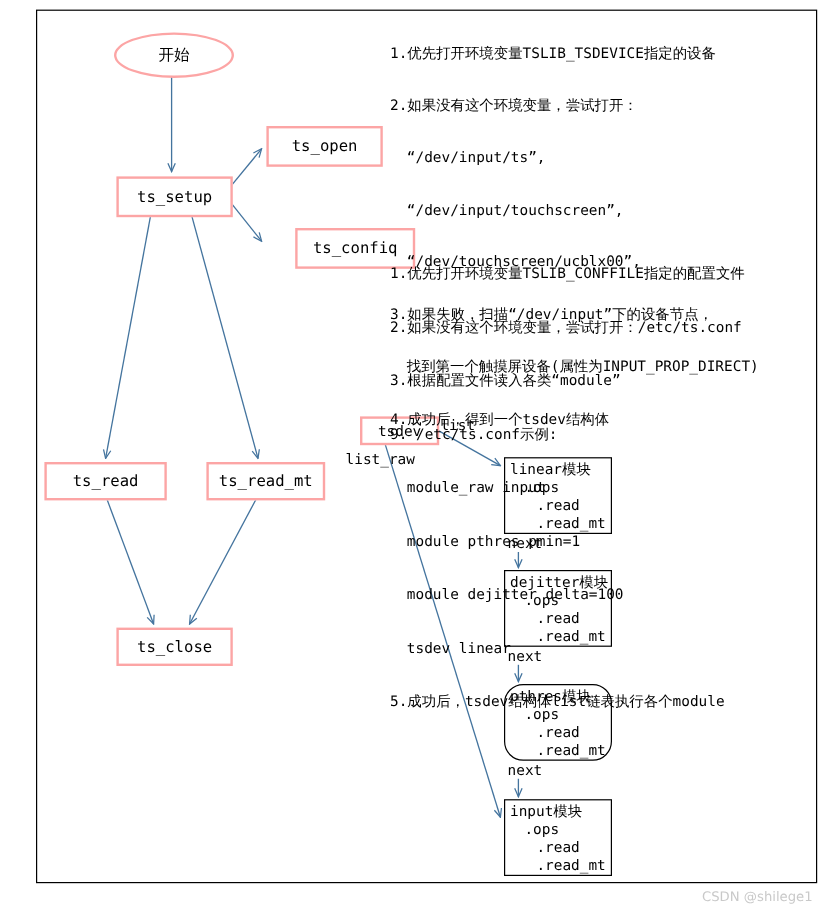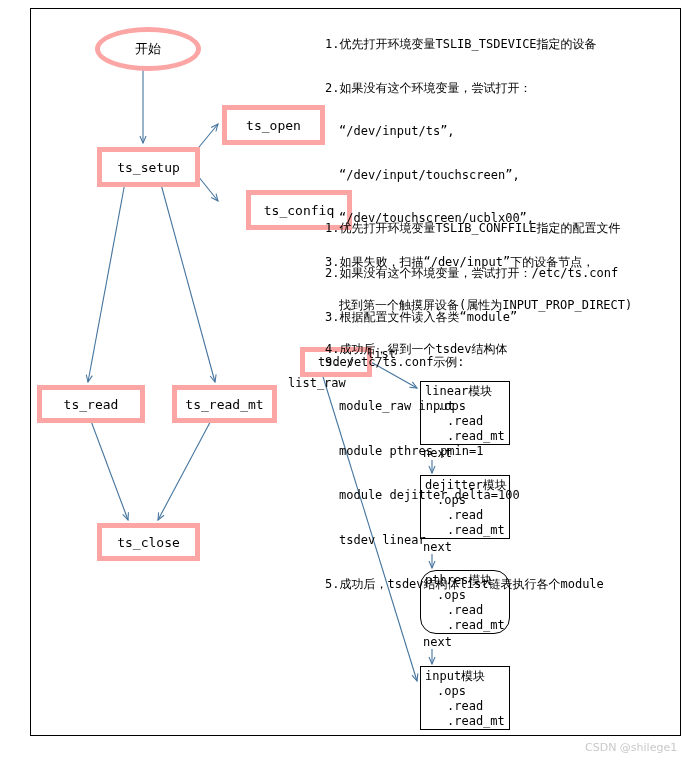--- a/index.html
+++ b/index.html
@@ -2,21 +2,21 @@
 <html><head>
 <meta charset="utf-8">
 <style>
   html,body{margin:0;padding:0;background:#ffffff;}
   .canvas{position:relative;width:687px;height:761px;background:#ffffff;overflow:hidden;
           font-family:"DejaVu Sans Mono", monospace;color:#000;}
   .frame{position:absolute;left:30px;top:8px;width:649px;height:726px;border:1px solid #000;}
   .connectors{position:absolute;left:0;top:0;width:687px;height:761px;pointer-events:none;}
   .connectors line{stroke:#44749e;stroke-width:1.1;fill:none;}
 
-  .node{position:absolute;border:5px solid #fca5a5;background:#fff;display:flex;
+  .node{position:absolute;border:2px solid #fca5a5;background:#fff;display:flex;
         align-items:center;justify-content:center;font-size:13px;}
   .ellipse{border-radius:50%;font-size:13px;}
 
   .node-start   {left:95px;top:27px;width:96px;height:34px;}
   .node-setup   {left:97px;top:147px;width:93px;height:30px;}
   .node-open    {left:222px;top:105px;width:93px;height:30px;}
   .node-confiq  {left:222px;top:190px;width:96px;height:30px;margin-left:24px;}
   .node-read    {left:37px;top:385px;width:98px;height:28px;}
   .node-readmt  {left:172px;top:385px;width:95px;height:28px;}
   .node-close   {left:97px;top:523px;width:93px;height:28px;}

